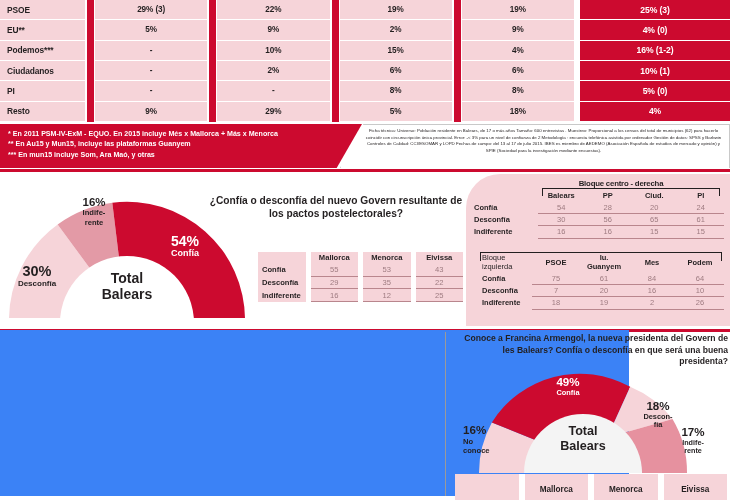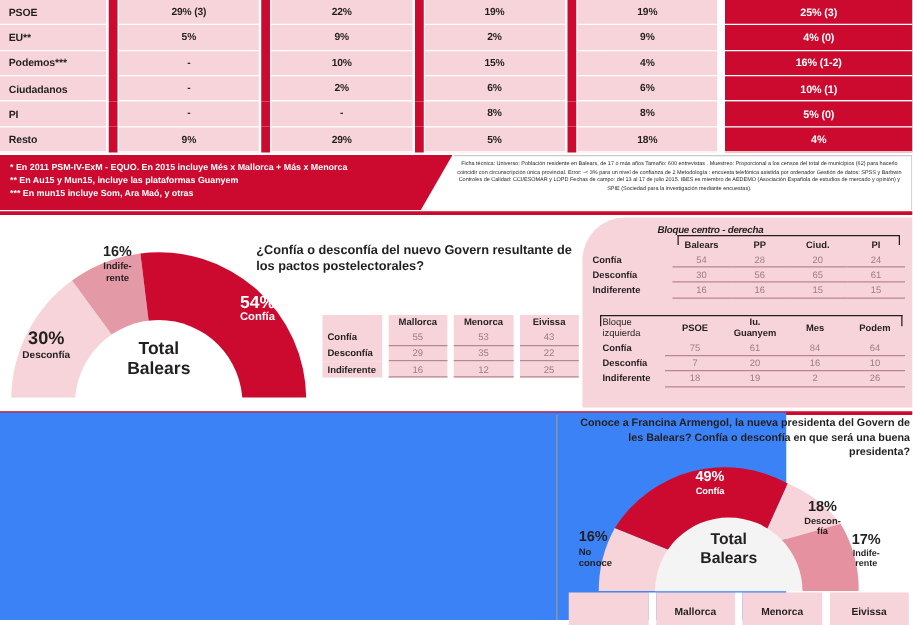--- a/index.html
+++ b/index.html
@@ -73,37 +73,37 @@
     border-right:0.8px solid #c9c9c9;
     clip-path: polygon(6% 0, 100% 0, 100% 100%, 0 100%);
   }
   #rule-1{position:absolute;left:0;top:169px;width:730px;height:3px;background:#cc0a2f;}
 
   
   #mid{position:absolute;left:0;top:174px;width:730px;height:152px;background:#ffffff;}
 
   #q1-title{
     position:absolute;left:205px;top:20px;width:262px;
-    font-size:10.2px;font-weight:bold;line-height:13px;
+    font-size:10.2px;font-weight:bold;line-height:13px;text-align:center;
     color:#231f20;
   }
 
   
   #donut1{position:absolute;left:2px;top:4px;width:250px;height:140px;}
   #donut1 .hub{
     position:absolute;left:58px;top:78px;width:134px;height:67px;
     background:#ffffff;border-radius:67px 67px 0 0;
   }
   #d1-total{
     position:absolute;left:58px;top:92px;width:134px;
     text-align:center;font-size:14px;font-weight:bold;line-height:16px;
     color:#231f20;
   }
   .lbl{position:absolute;font-weight:bold;line-height:9.5px;}
-  #d1-confia{left:148px;top:56px;width:70px;color:#ffffff;font-size:9px;text-align:right;}
+  #d1-confia{left:148px;top:56px;width:70px;color:#ffffff;font-size:9px;text-align:center;}
   #d1-confia b{font-size:14px;display:block;line-height:15px;}
   #d1-indif{left:68px;top:18px;width:48px;color:#231f20;font-size:7.6px;text-align:center;}
   #d1-indif b{font-size:11.5px;display:block;line-height:12px;}
   #d1-desc{left:4px;top:86px;width:62px;color:#231f20;font-size:8px;text-align:center;}
   #d1-desc b{font-size:14.5px;display:block;line-height:15px;}
 
   
   #t1{position:absolute;left:258px;top:78px;width:205px;}
   #t1 table{border-collapse:collapse;table-layout:fixed;width:205px;}
   #t1 td,#t1 th{font-size:7.6px;padding:1.4px 2px;text-align:center;}
@@ -112,22 +112,22 @@
   #t1 td.v{color:#9e7b80;background:#f6d4d9;border-bottom:0.8px solid #b9868d;}
   #t1 th.corner{background:#f6d4d9;}
   #t1 .spc{width:5px;background:#ffffff;padding:0;}
 
   
   #rpanel{
     position:absolute;left:466px;top:0px;width:264px;height:152px;
     background:#f6d4d9;border-radius:34px 0 0 0;
   }
   #bcd-title{
-    position:absolute;left:60px;top:5px;width:190px;text-align:left;
-    font-size:7.8px;font-weight:bold;color:#231f20;letter-spacing:-0.2px;font-style:italic;
+    position:absolute;left:60px;top:5px;width:190px;text-align:center;
+    font-size:7.8px;font-weight:bold;color:#231f20;letter-spacing:-0.2px;
   }
   #bcd-bracket{
     position:absolute;left:76px;top:14px;width:176px;height:7px;
     border:1.2px solid #231f20;border-bottom:none;
   }
   #t2{position:absolute;left:6px;top:16px;width:252px;}
   #t2 table{border-collapse:collapse;table-layout:fixed;width:252px;}
   #t2 th,#t2 td{font-size:7.5px;padding:1.2px 2px;text-align:center;}
   #t2 th{font-weight:bold;color:#231f20;}
   #t2 td.rh{text-align:left;font-weight:bold;width:62px;padding-left:2px;}

